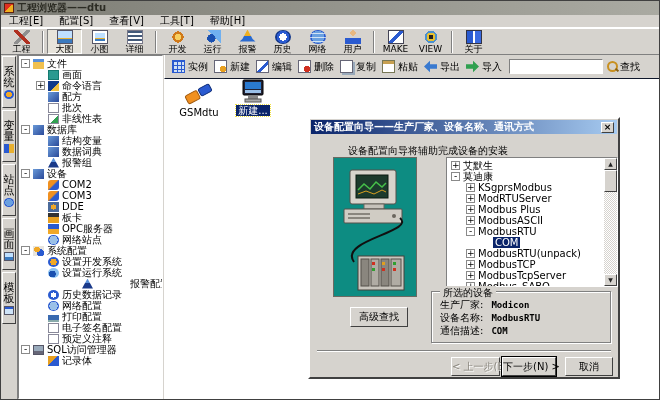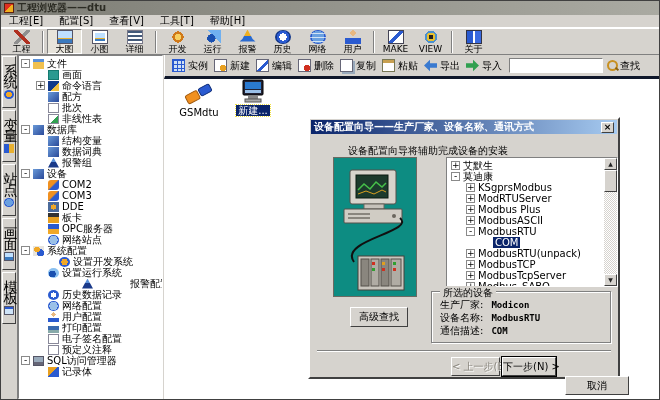--- a/index.html
+++ b/index.html
@@ -47,21 +47,21 @@
   [data-name="user-icon"]{background:radial-gradient(circle at 50% 22%,#e8b880 0 20%,transparent 21%),
     linear-gradient(0deg,#2a5ad0 0 46%,transparent 46%),#d6d3ce;}
   [data-name="make-icon"]{background:linear-gradient(135deg,transparent 42%,#2a5ad0 42% 60%,transparent 60%),#fff;border:1px solid #445;}
   [data-name="view-icon"]{background:radial-gradient(circle,#222 0 22%,#e8c030 22% 42%,#4a90d0 42% 58%,transparent 58%),#d6d3ce;}
   [data-name="about-icon"]{background:linear-gradient(90deg,#2a5ad0 46%,#fff 46% 54%,#3a6ae0 54%);border:1px solid #334;}
   
   .side-tabs{position:absolute;left:0;top:54px;width:17px;bottom:0;background:#d6d3ce;
     border-right:1px solid #808080;padding-top:1px;}
   .side-tab{height:52px;margin:0 1px 2px 1px;border:1px solid;border-color:#fff #404040 #404040 #fff;
     display:flex;flex-direction:column;align-items:center;justify-content:center;gap:2px;background:#d6d3ce;}
-  .side-tab .vlabel{width:11px;font-size:14px;line-height:11px;text-align:center;word-break:break-all;}
+  .side-tab .vlabel{width:11px;font-size:11px;line-height:11px;text-align:center;word-break:break-all;}
   .stab-icon{width:10px;height:9px;background:linear-gradient(135deg,#6a9ad8,#2a4a9a);flex:none;}
   [data-name="system-gear-icon"]{background:radial-gradient(circle,#f0a828 0 45%,#2a5ad0 45%);border-radius:50%;}
   [data-name="variables-book-icon"]{background:linear-gradient(90deg,#2a5ad0 50%,#e8b030 50%);}
   [data-name="site-globe-icon"]{background:radial-gradient(circle,#6aa0e0 0 55%,#2a5ad0 55%);border-radius:50%;}
   [data-name="screen-picture-icon"]{background:linear-gradient(180deg,#bfe0ff 55%,#3a7abf 55%);border:1px solid #556;}
   [data-name="template-window-icon"]{background:linear-gradient(180deg,#2a5ad0 0 35%,#cfe4f8 35%);border:1px solid #556;}
   
   .tree-panel{position:absolute;left:17px;top:54px;width:145px;bottom:0;background:#fff;
     border:1px solid;border-color:#808080 #fff #fff #808080;overflow:hidden;padding:2px 0 0 0;}
   .trow{height:11px;display:flex;align-items:center;gap:3px;white-space:nowrap;font-size:10px;line-height:11px;}
@@ -85,21 +85,21 @@
   [data-name="run-system-icon"]{background:radial-gradient(circle at 40% 60%,#1a50b0 0 38%,#8ac0f0 39%);border-radius:50%;}
   [data-name="alarm-config-icon"],[data-name="alarm-group-icon"]{background:linear-gradient(180deg,#5a90d8 0 45%,#1a3a8a 45%);clip-path:polygon(50% 0,85% 70%,100% 100%,0 100%,15% 70%);}
   [data-name="history-record-icon"]{background:radial-gradient(circle,#fff 0 35%,#2a5ad0 35%);border-radius:50%;}
   [data-name="user-config-icon"]{background:radial-gradient(circle at 50% 25%,#e8b880 0 22%,transparent 23%),linear-gradient(0deg,#2a5ad0 0 45%,transparent 45%),#fff;}
   [data-name="print-config-icon"]{background:linear-gradient(180deg,#fff 0 30%,#3a6ab0 30% 75%,#8aa 75%);}
   [data-name="sql-manager-icon"]{background:linear-gradient(180deg,#9ab 0 60%,#667 60%);border:1px solid #556;}
   [data-name="table-template-icon"]{background:repeating-linear-gradient(90deg,#2a5ad0 0 1px,#fff 1px 4px),repeating-linear-gradient(180deg,#2a5ad0 0 1px,#fff 1px 4px);border:1px solid #2a5ad0;}
   [data-name="record-body-icon"]{background:linear-gradient(135deg,#e8a020 45%,#2a5ad0 45%);}
   
   .toolbar2{position:absolute;left:163px;top:54px;right:0;height:24px;background:#d6d3ce;
-    border-bottom:3px solid #0f172a;border-left:1px solid #fff;display:flex;align-items:center;padding:0 4px;}
+    border-bottom:1px solid #0f172a;border-left:1px solid #fff;display:flex;align-items:center;padding:0 4px;}
   .t2group{display:flex;align-items:center;}
   .t2btn{display:flex;align-items:center;gap:3px;padding:2px 3px;white-space:nowrap;}
   .t2icon{width:13px;height:13px;flex:none;background:linear-gradient(135deg,#6a9ad8,#2a4a9a);}
   [data-name="instance-grid-icon"]{background:repeating-linear-gradient(90deg,#2a5ad0 0 1px,transparent 1px 4px),repeating-linear-gradient(180deg,#2a5ad0 0 1px,transparent 1px 4px),#cfe0f4;border:1px solid #2a5ad0;}
   [data-name="new-page-icon"],[data-name="edit-page-icon"],[data-name="delete-page-icon"],[data-name="copy-page-icon"]{background:#fff;border:1px solid #667;}
   [data-name="new-page-icon"]{background:radial-gradient(circle at 72% 72%,#e8a020 0 28%,transparent 29%),#fff;}
   [data-name="edit-page-icon"]{background:linear-gradient(135deg,transparent 50%,#2a5ad0 50% 68%,transparent 68%),#fff;}
   [data-name="delete-page-icon"]{background:radial-gradient(circle at 72% 72%,#d03020 0 28%,transparent 29%),#fff;}
   [data-name="copy-page-icon"]{box-shadow:2px 2px 0 #9ab;}
   [data-name="paste-clipboard-icon"]{background:linear-gradient(180deg,#c8a050 0 28%,#fff 28%);border:1px solid #775;}
@@ -144,21 +144,21 @@
   .gb-title{position:absolute;left:8px;top:-6px;background:#d6d3ce;padding:0 3px;}
   .gb-row{display:flex;gap:8px;height:13px;align-items:center;}
   .gb-val{font-family:"DejaVu Sans Mono","Liberation Mono",monospace;font-size:9px;font-weight:bold;}
   .dlg-sep{position:absolute;left:7px;right:7px;top:231px;height:2px;border-top:1px solid #808080;border-bottom:1px solid #fff;}
   .btn{position:absolute;height:19px;background:#d6d3ce;border:1px solid;
     border-color:#fff #404040 #404040 #fff;text-align:center;line-height:17px;white-space:nowrap;}
   .btn.default{outline:1px solid #000;}
   .btn.disabled{color:#8a867e;text-shadow:1px 1px 0 #fff;}
   .btn-back{left:141px;top:238px;width:49px;}
   .btn-next{left:192px;top:238px;width:54px;}
-  .btn-cancel{left:255px;top:238px;width:64px;margin-top:19px;}
+  .btn-cancel{left:255px;top:238px;width:48px;}
 </style>
 </head>
 <body>
 
 <div class="window" data-name="app-window">
   <div class="titlebar" data-name="window-titlebar">
     <span class="app-icon" data-name="app-icon"></span>
     <span class="title-text" data-name="window-title">工程浏览器——dtu</span>
   </div>
 
@@ -336,21 +336,21 @@
       <div class="trow" data-name="tree-item" style="padding-left: 17px;">
         <span class="noexp" data-name="tree-connector"></span>
         <span class="ti" data-name="network-site-icon"></span>
         <span class="tlabel" data-name="tree-item-label">网络站点</span>
       </div>
       <div class="trow" data-name="tree-item" style="padding-left: 2px;">
         <span class="expander" data-name="minus-expander">-</span>
         <span class="ti" data-name="system-config-icon"></span>
         <span class="tlabel" data-name="tree-item-label">系统配置</span>
       </div>
-      <div class="trow" data-name="tree-item" style="padding-left: 28px;">
+      <div class="trow" data-name="tree-item" style="padding-left: 17px;">
         <span class="noexp" data-name="tree-connector"></span>
         <span class="ti" data-name="dev-system-icon"></span>
         <span class="tlabel" data-name="tree-item-label">设置开发系统</span>
       </div>
       <div class="trow" data-name="tree-item" style="padding-left: 17px;">
         <span class="noexp" data-name="tree-connector"></span>
         <span class="ti" data-name="run-system-icon"></span>
         <span class="tlabel" data-name="tree-item-label">设置运行系统</span>
       </div>
       <div class="trow" data-name="tree-item" style="padding-left: 17px; gap: 37px;">
@@ -360,25 +360,20 @@
       </div>
       <div class="trow" data-name="tree-item" style="padding-left: 17px;">
         <span class="noexp" data-name="tree-connector"></span>
         <span class="ti" data-name="history-record-icon"></span>
         <span class="tlabel" data-name="tree-item-label">历史数据记录</span>
       </div>
       <div class="trow" data-name="tree-item" style="padding-left: 17px;">
         <span class="noexp" data-name="tree-connector"></span>
         <span class="ti" data-name="network-config-icon"></span>
         <span class="tlabel" data-name="tree-item-label">网络配置</span>
-      </div>
-      <div class="trow" data-name="tree-item" style="padding-left: 17px;">
-        <span class="noexp" data-name="tree-connector"></span>
-        <span class="ti" data-name="user-config-icon"></span>
-        <span class="tlabel" data-name="tree-item-label">用户配置</span>
       </div>
       <div class="trow" data-name="tree-item" style="padding-left: 17px;">
         <span class="noexp" data-name="tree-connector"></span>
         <span class="ti" data-name="print-config-icon"></span>
         <span class="tlabel" data-name="tree-item-label">打印配置</span>
       </div>
       <div class="trow" data-name="tree-item" style="padding-left: 17px;">
         <span class="noexp" data-name="tree-connector"></span>
         <span class="ti" data-name="esign-config-icon"></span>
         <span class="tlabel" data-name="tree-item-label">电子签名配置</span>

